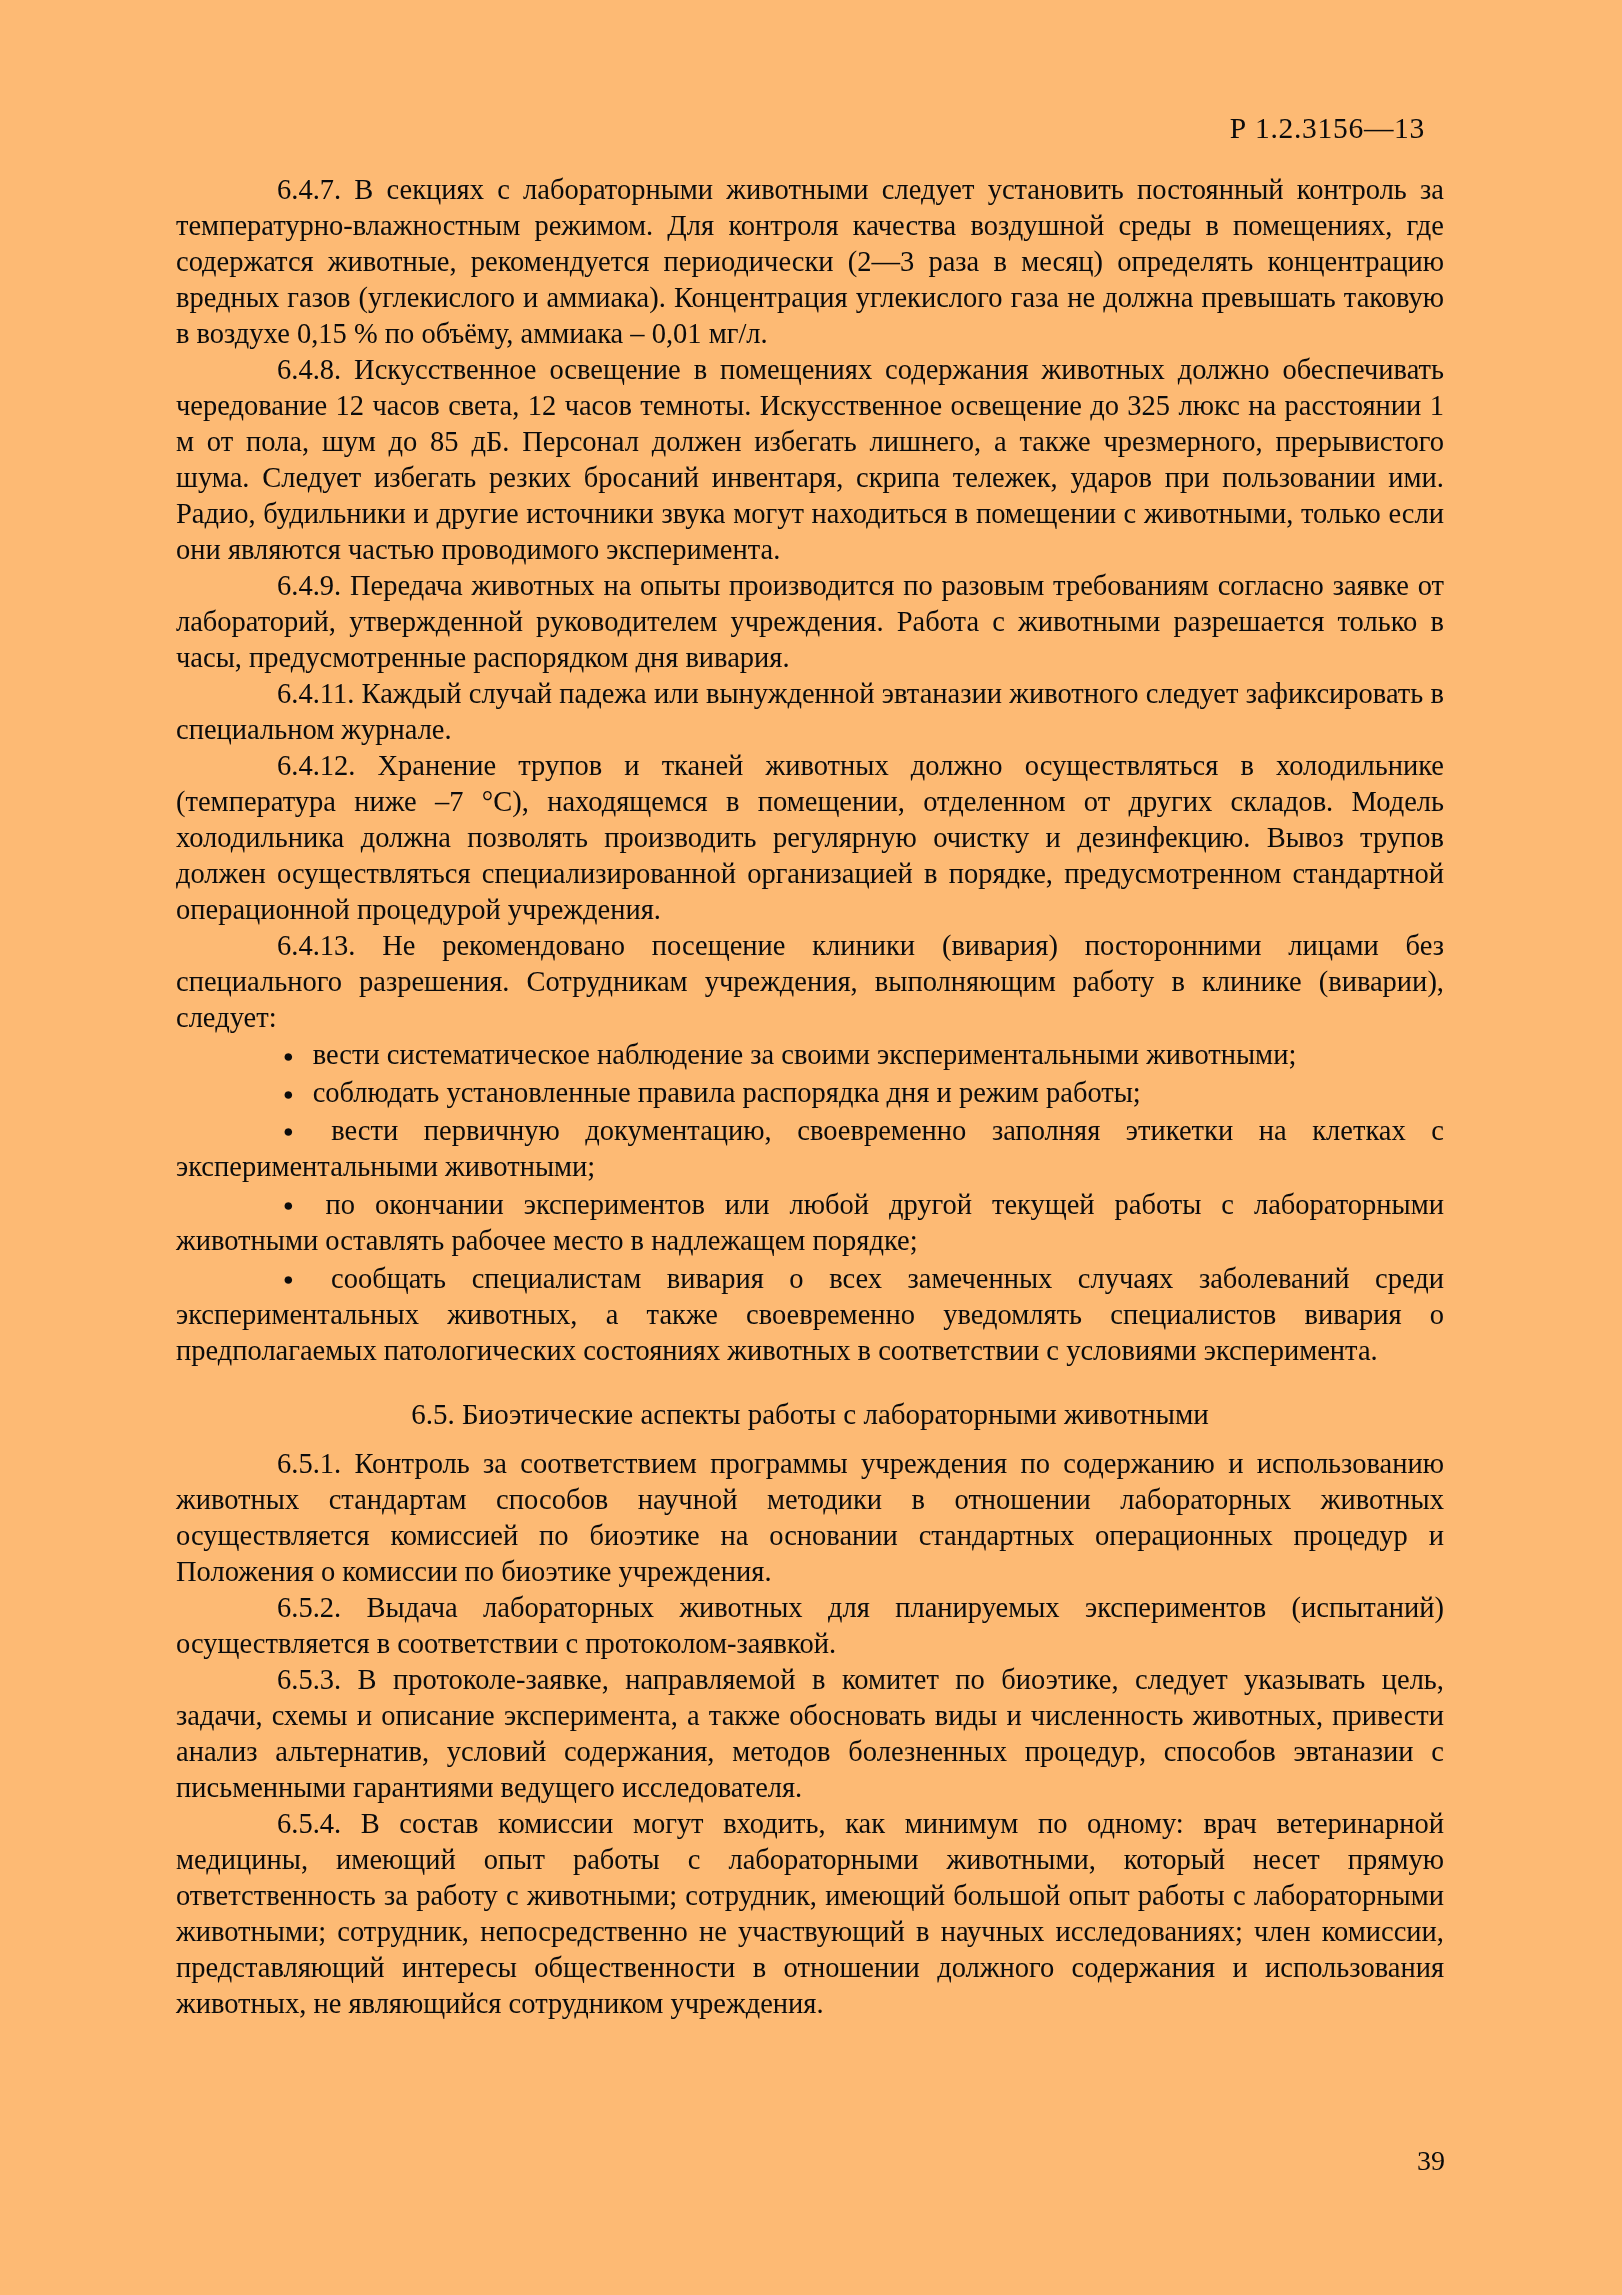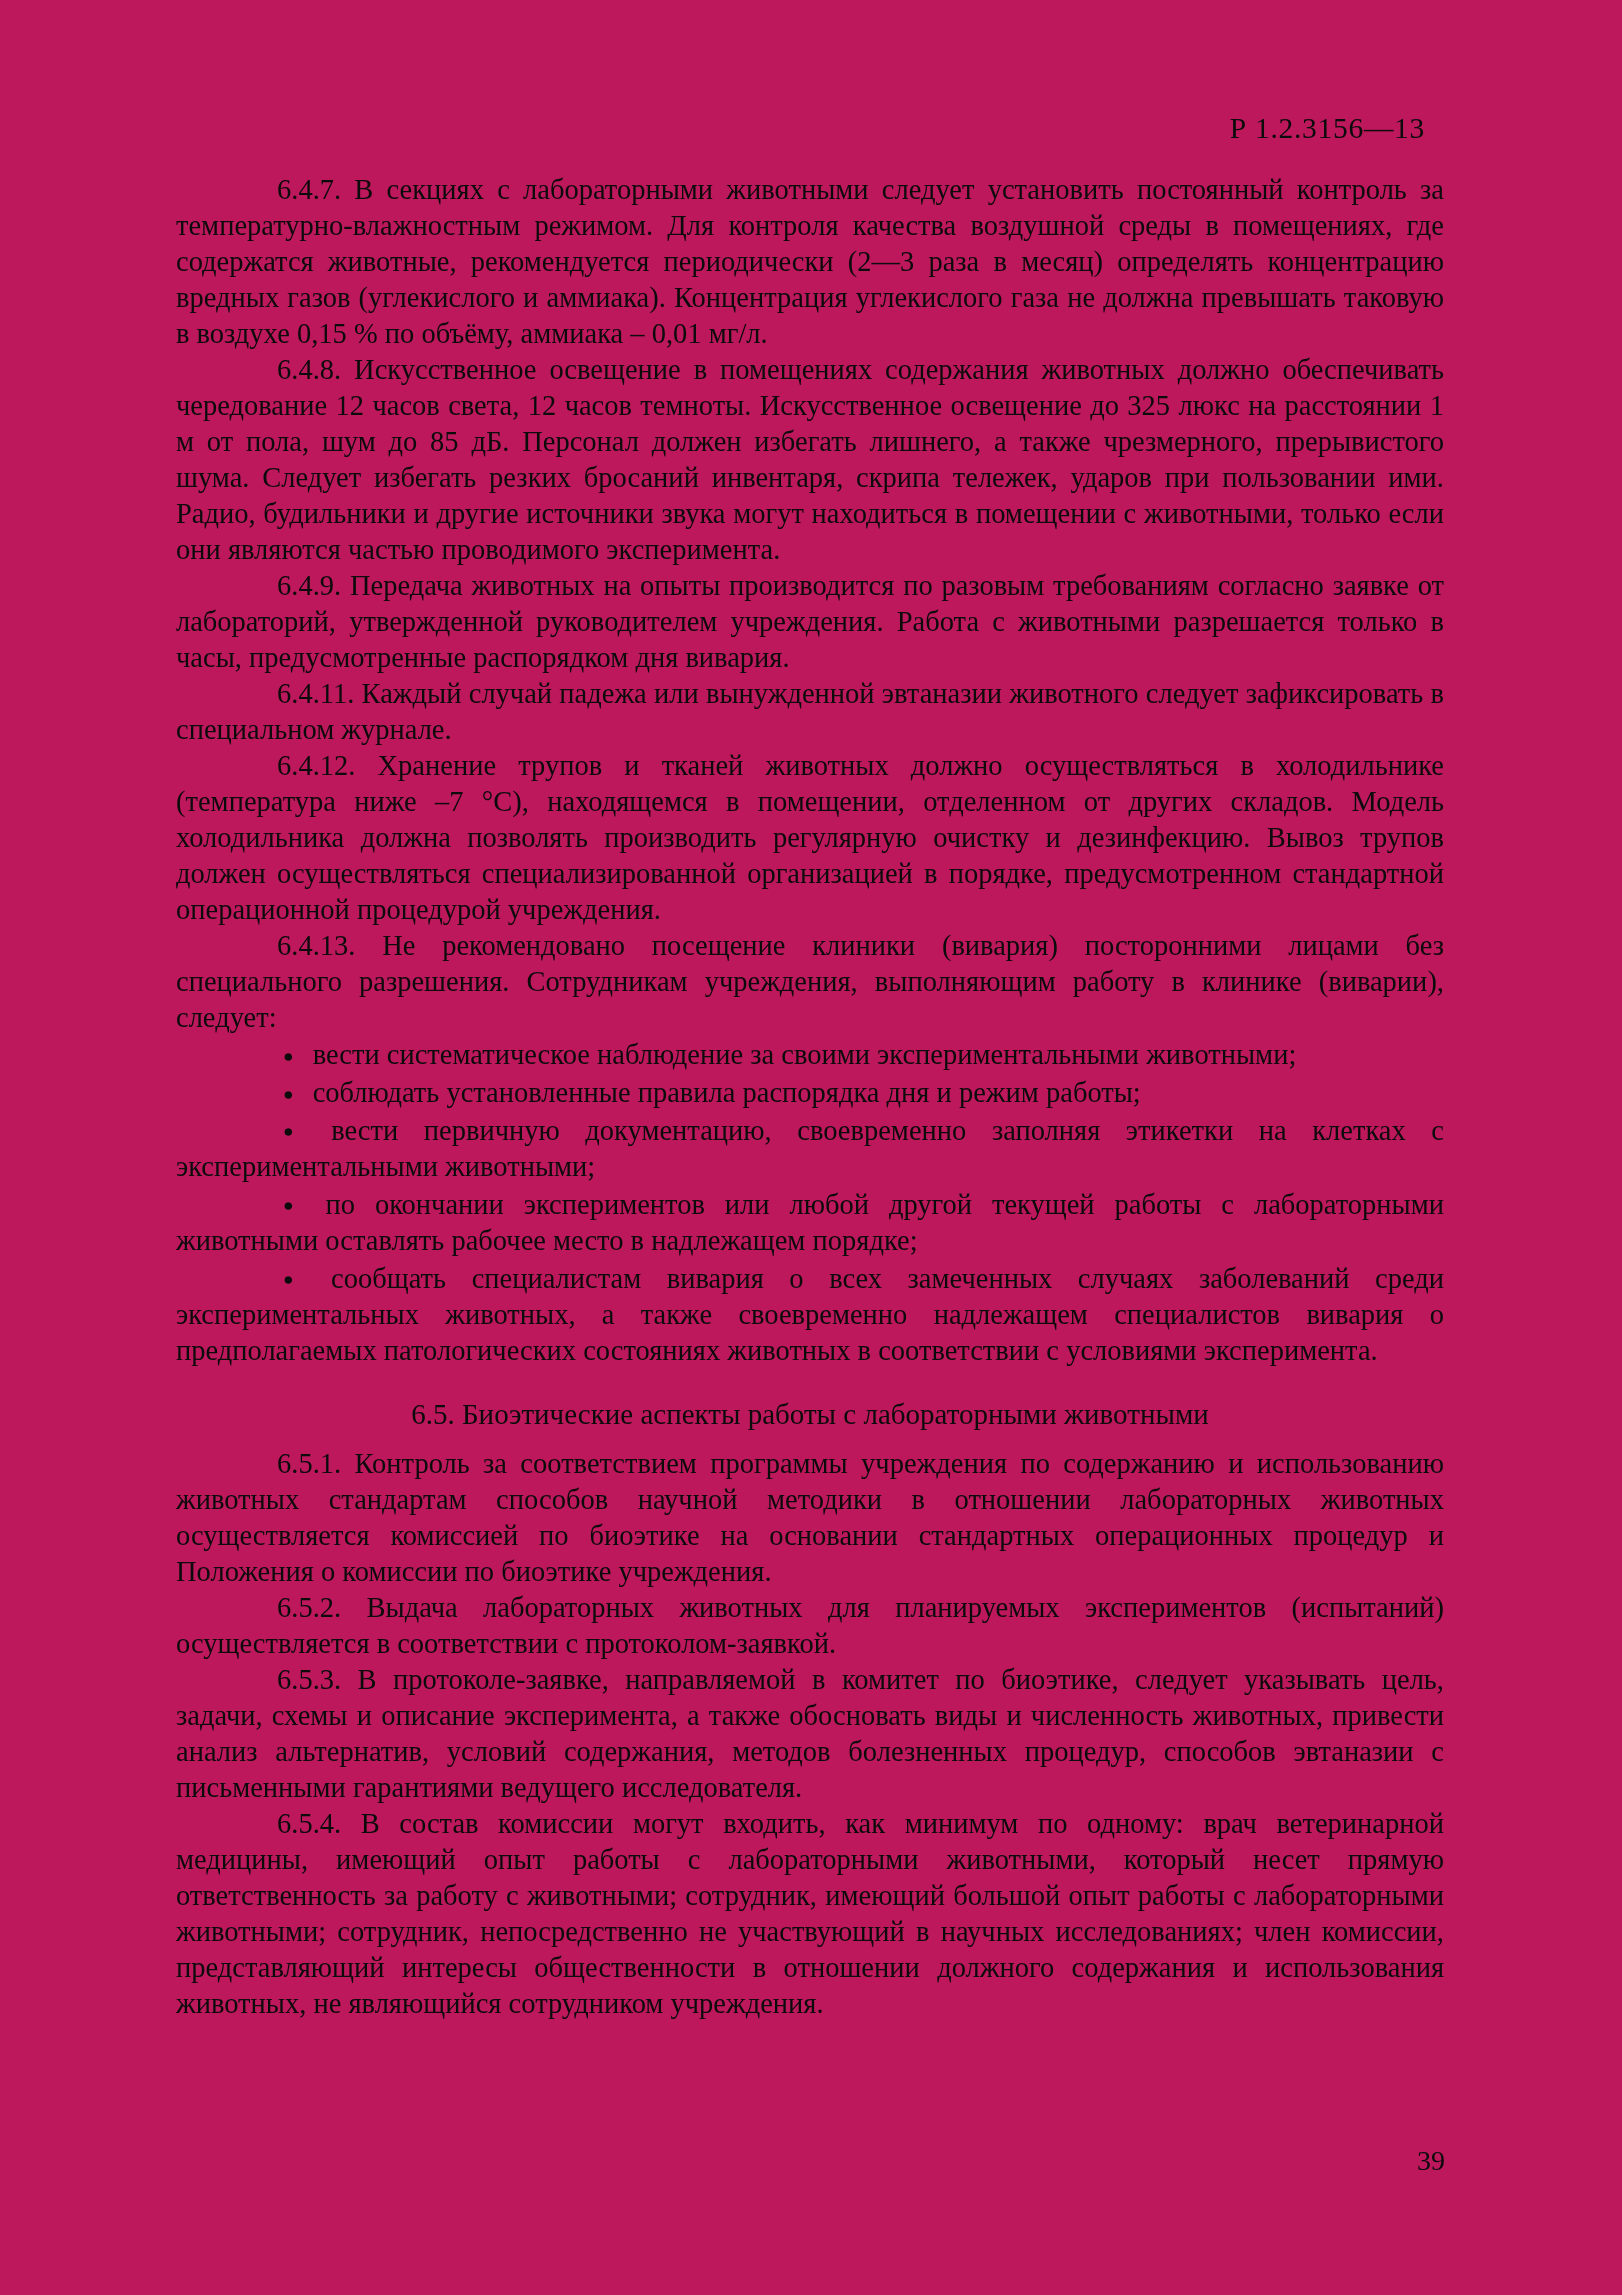--- a/index.html
+++ b/index.html
@@ -4,21 +4,21 @@
 <style>
   html, body {
     margin: 0;
     padding: 0;
     background: #ffffff;
   }
   .page {
     position: relative;
     width: 1622px;
     height: 2295px;
-    background: #be185d;
+    background: #fdba74;
     overflow: hidden;
     font-family: "Liberation Serif", "DejaVu Serif", serif;
     color: #0b0b0b;
   }
   .doc-code {
     position: absolute;
     top: 111px;
     left: 176px;
     width: 1249px;
     text-align: right;
@@ -88,21 +88,21 @@
     <p>6.4.9. Передача животных на опыты производится по разовым требованиям согласно заявке от лабораторий, утвержденной руководителем учреждения. Работа с животными разрешается только в часы, предусмотренные распорядком дня вивария.</p>
     <p>6.4.11. Каждый случай падежа или вынужденной эвтаназии животного следует зафиксировать в специальном журнале.</p>
     <p>6.4.12. Хранение трупов и тканей животных должно осуществляться в холодильнике (температура ниже –7 °С), находящемся в помещении, отделенном от других складов. Модель холодильника должна позволять производить регулярную очистку и дезинфекцию. Вывоз трупов должен осуществляться специализированной организацией в порядке, предусмотренном стандартной операционной процедурой учреждения.</p>
     <p>6.4.13. Не рекомендовано посещение клиники (вивария) посторонними лицами без специального разрешения. Сотрудникам учреждения, выполняющим работу в клинике (виварии), следует:</p>
 
     <ul class="duties">
       <li><span class="blt">●</span><span>вести систематическое наблюдение за своими экспериментальными животными;</span></li>
       <li><span class="blt">●</span><span>соблюдать установленные правила распорядка дня и режим работы;</span></li>
       <li><span class="blt">●</span><span>вести первичную документацию, своевременно заполняя этикетки на клетках с экспериментальными животными;</span></li>
       <li><span class="blt">●</span><span>по окончании экспериментов или любой другой текущей работы с лабораторными животными оставлять рабочее место в надлежащем порядке;</span></li>
-      <li><span class="blt">●</span><span>сообщать специалистам вивария о всех замеченных случаях заболеваний среди экспериментальных животных, а также своевременно надлежащем специалистов вивария о предполагаемых патологических состояниях животных в соответствии с условиями эксперимента.</span></li>
+      <li><span class="blt">●</span><span>сообщать специалистам вивария о всех замеченных случаях заболеваний среди экспериментальных животных, а также своевременно уведомлять специалистов вивария о предполагаемых патологических состояниях животных в соответствии с условиями эксперимента.</span></li>
     </ul>
 
     <h2 class="section-heading">6.5. Биоэтические аспекты работы с лабораторными животными</h2>
 
     <p>6.5.1. Контроль за соответствием программы учреждения по содержанию и использованию животных стандартам способов научной методики в отношении лабораторных животных осуществляется комиссией по биоэтике на основании стандартных операционных процедур и Положения о комиссии по биоэтике учреждения.</p>
     <p>6.5.2. Выдача лабораторных животных для планируемых экспериментов (испытаний) осуществляется в соответствии с протоколом-заявкой.</p>
     <p>6.5.3. В протоколе-заявке, направляемой в комитет по биоэтике, следует указывать цель, задачи, схемы и описание эксперимента, а также обосновать виды и численность животных, привести анализ альтернатив, условий содержания, методов болезненных процедур, способов эвтаназии с письменными гарантиями ведущего исследователя.</p>
     <p>6.5.4. В состав комиссии могут входить, как минимум по одному: врач ветеринарной медицины, имеющий опыт работы с лабораторными животными, который несет прямую ответственность за работу с животными; сотрудник, имеющий большой опыт работы с лабораторными животными; сотрудник, непосредственно не участвующий в научных исследованиях; член комиссии, представляющий интересы общественности в отношении должного содержания и использования животных, не являющийся сотрудником учреждения.</p>
   </div>
 

